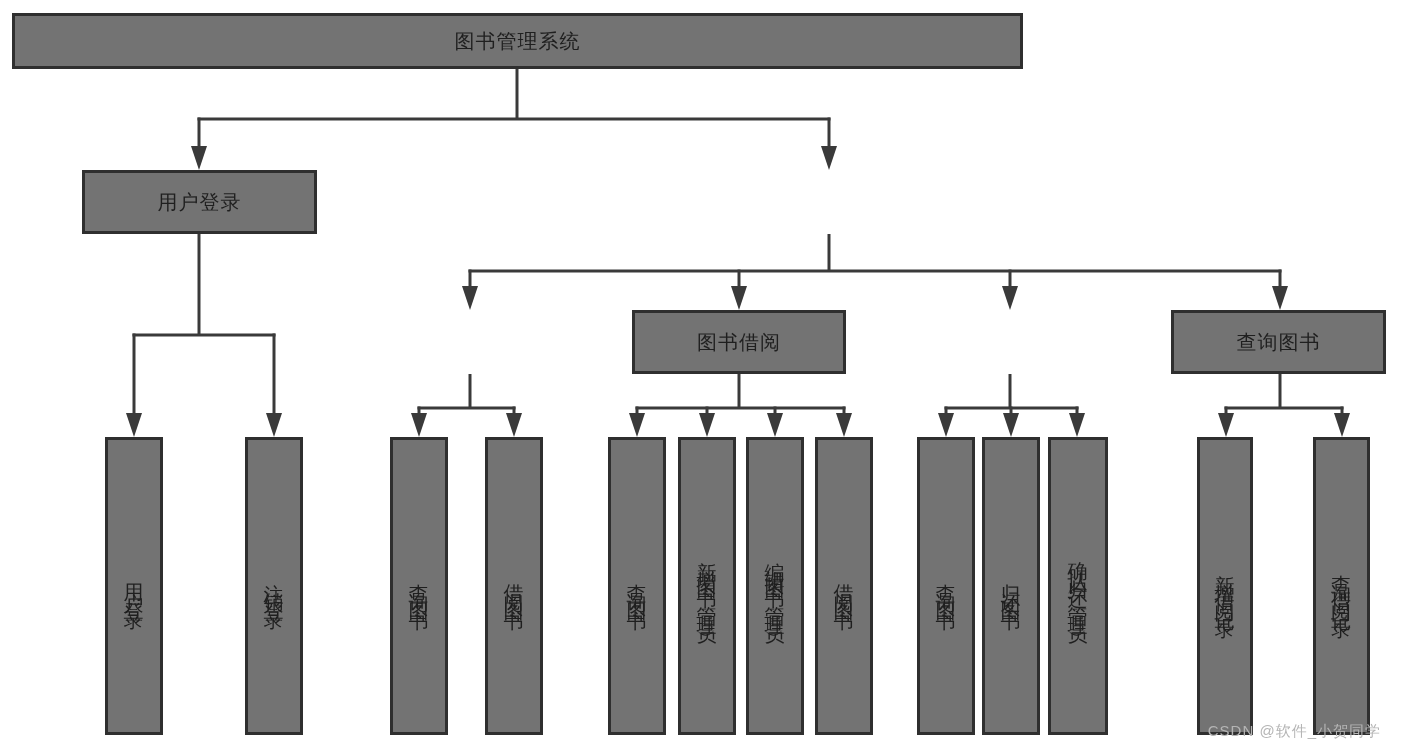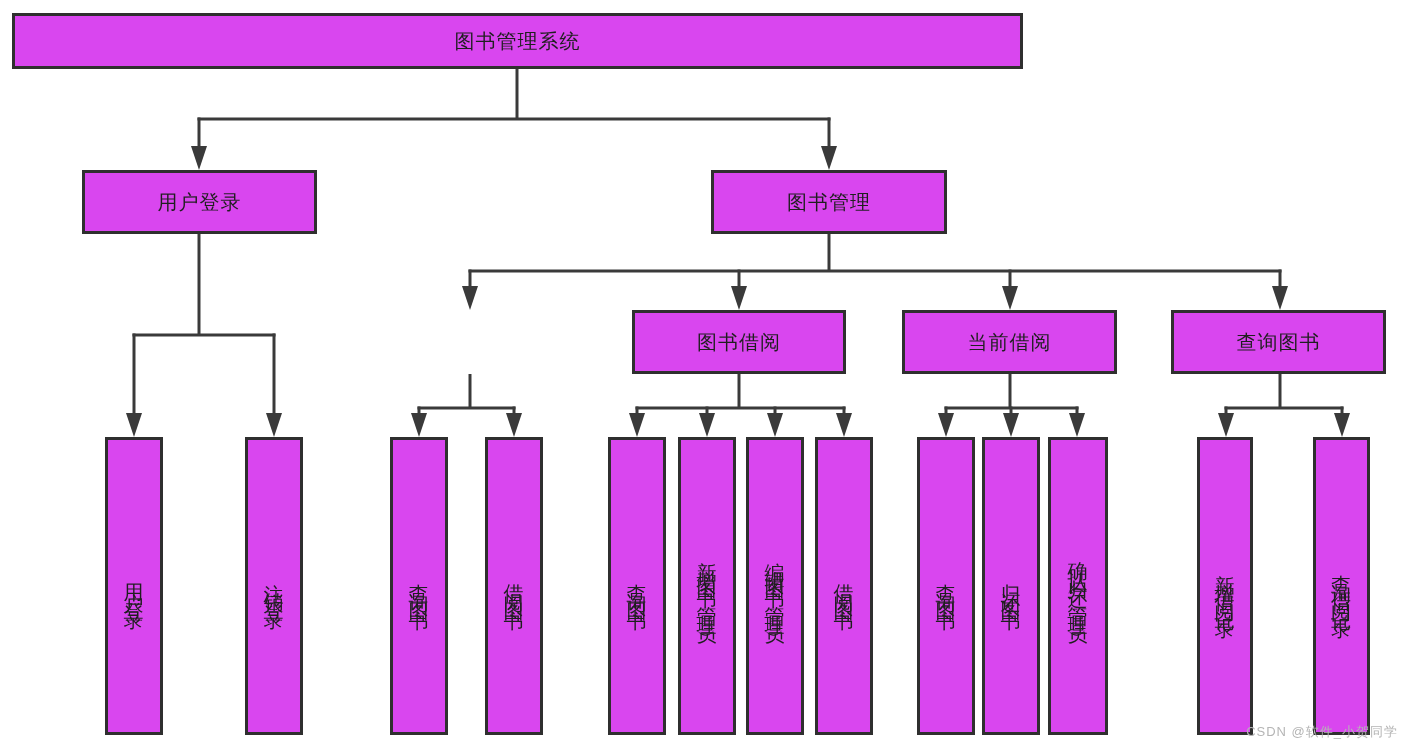--- a/index.html
+++ b/index.html
@@ -22,21 +22,21 @@
     position: absolute;
     left: 0; top: 0;
     width: 1405px;
     height: 747px;
     pointer-events: none;
   }
   .node {
     position: absolute;
     box-sizing: border-box;
     border: 3px solid #2f2f2f;
-    background: #d946ef;
+    background: #737373;
     display: flex;
     align-items: center;
     justify-content: center;
     text-align: center;
   }
   .node.h-label {
     font-size: 20px;
     letter-spacing: 1px;
     line-height: 1;
   }
@@ -69,23 +69,23 @@
   .n-bw-edit      { left: 746px; }
   .n-bw-borrow    { left: 815px; }
   .n-cr-query     { left: 917px; }
   .n-cr-return    { left: 982px; }
   .n-cr-confirm   { left: 1048px; width: 60px; }
   .n-rc-add       { left: 1197px; width: 56px; }
   .n-rc-query     { left: 1313px; width: 57px; }
 
   .watermark {
     position: absolute;
-    right: 7px;
+    right: 24px;
     bottom: 6px;
-    font-size: 13px;
+    font-size: 15px;
     color: #b5b5b5;
     letter-spacing: 1px;
     white-space: nowrap;
   }
 </style>
 </head>
 <body>
 
 <div class="canvas">
 
@@ -158,30 +158,24 @@
     </g>
   </svg>
 
   <div class="node h-label n-root">
     <span>图书管理系统</span>
   </div>
 
   <div class="node h-label n-userlogin">
     <span>用户登录</span>
   </div>
-  <div class="node h-label n-bookmgmt">
-    <span>图书管理</span>
-  </div>
 
   <div class="node h-label lvl3 n-borrow">
     <span>图书借阅</span>
   </div>
-  <div class="node h-label lvl3 n-current">
-    <span>当前借阅</span>
-  </div>
   <div class="node h-label lvl3 n-records">
     <span>查询图书</span>
   </div>
 
   <div class="node v-label leaf n-leaf-login">
     <span>用户登录</span>
   </div>
   <div class="node v-label leaf n-leaf-logout">
     <span>注销登录</span>
   </div>

